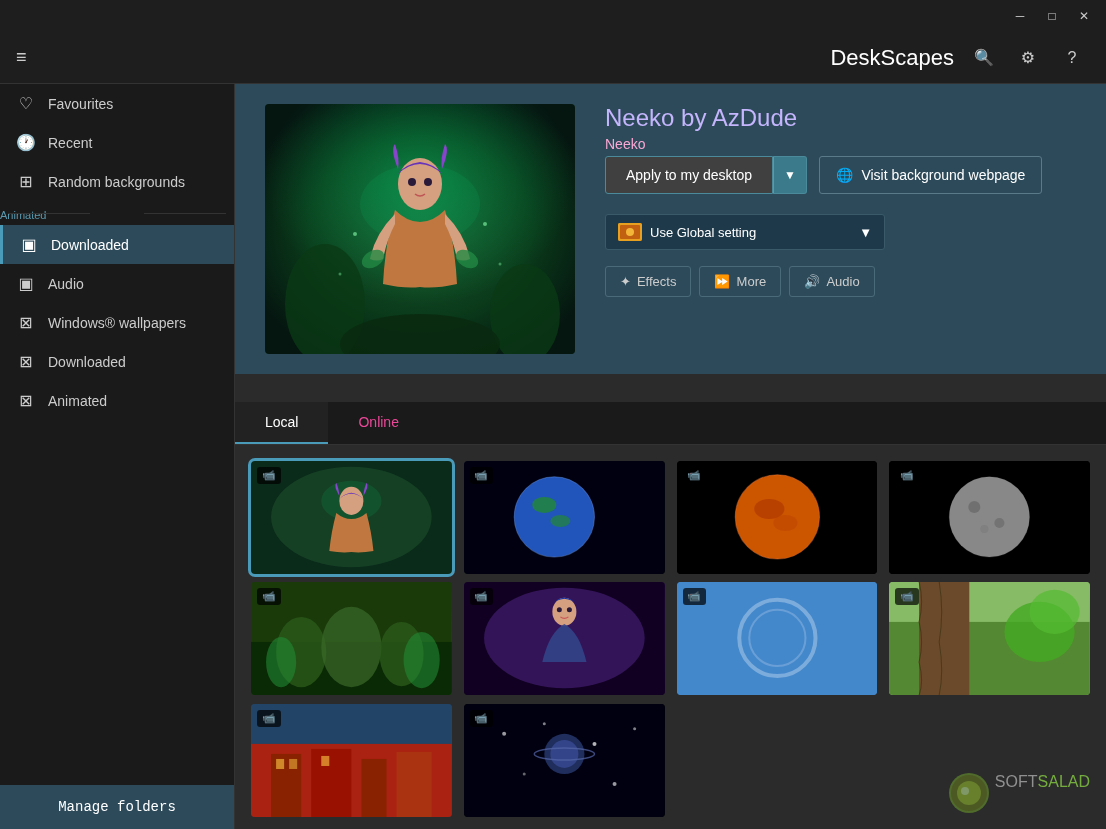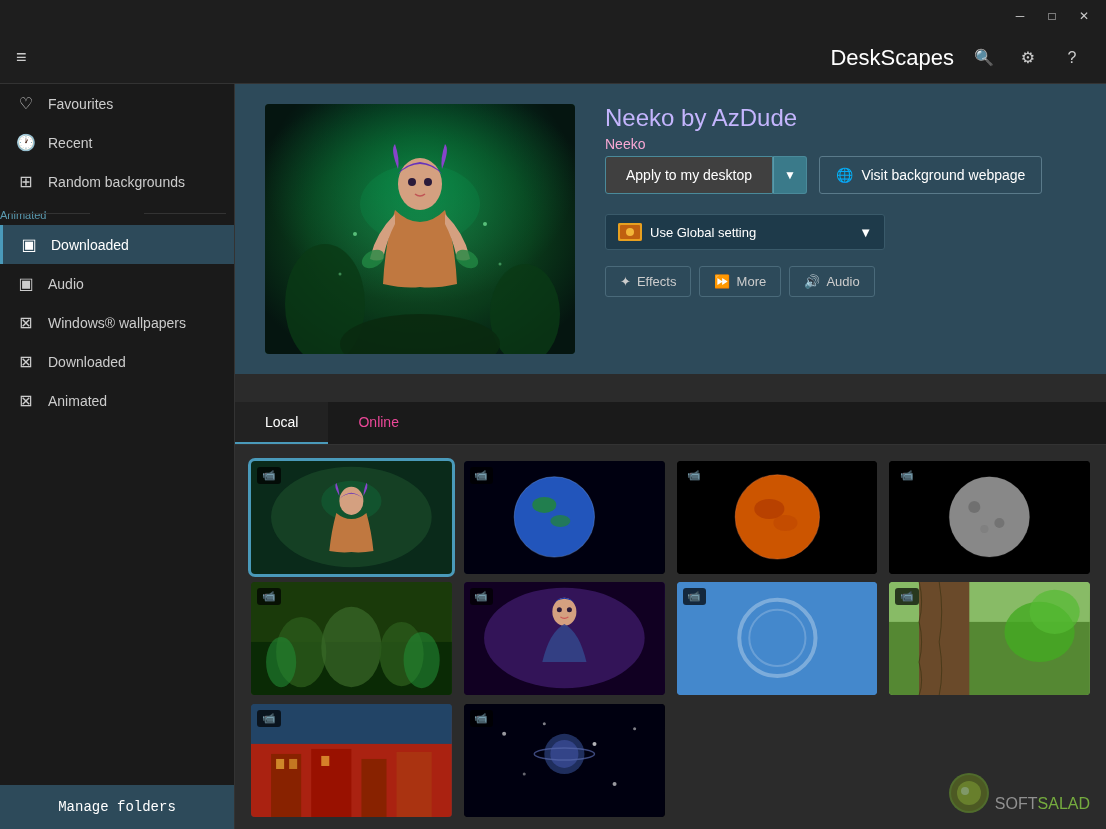--- a/index.html
+++ b/index.html
@@ -368,21 +368,21 @@
     .gallery::-webkit-scrollbar { width: 8px; }
     .gallery::-webkit-scrollbar-track { background: #1a1a1a; }
     .gallery::-webkit-scrollbar-thumb { background: #444; border-radius: 4px; }
 
     
     .watermark {
       position: fixed;
       bottom: 16px;
       right: 16px;
       display: flex;
-      align-items: flex-end;
+      align-items: flex-start;
       gap: 6px;
       opacity: 0.8;
     }
     .watermark-logo {
       width: 40px;
       height: 40px;
       background: radial-gradient(circle, #88aa44, #446622);
       border-radius: 50%;
     }
   </style>

